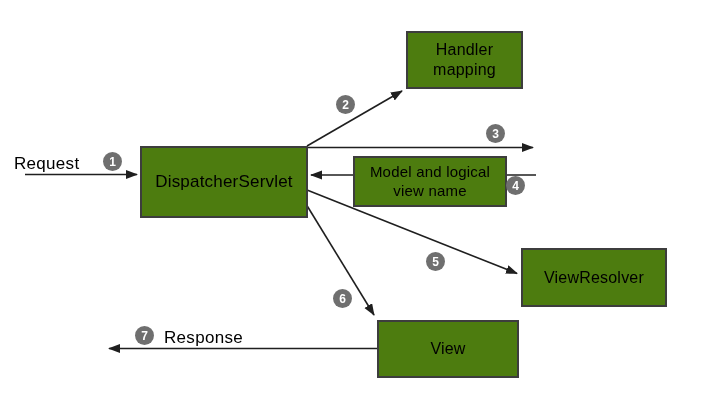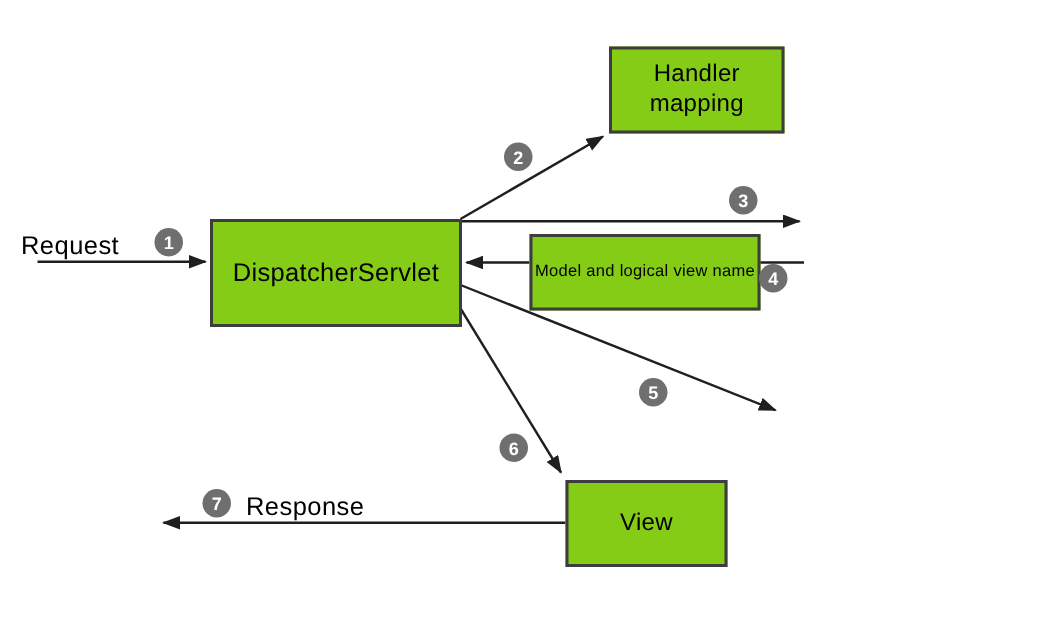--- a/index.html
+++ b/index.html
@@ -13,35 +13,35 @@
     overflow: hidden;
   }
   .wires {
     position: absolute;
     left: 0; top: 0;
     width: 709px; height: 411px;
   }
   .node {
     position: absolute;
     box-sizing: border-box;
-    background: #84cc16;
+    background: #4d7c0f;
     border: 2px solid #3d3d3d;
     display: flex;
     align-items: center;
     justify-content: center;
     text-align: center;
     line-height: 1.25;
     letter-spacing: 0.2px;
   }
   .node-dispatcher    { left: 140px; top: 146px; width: 168px; height: 72px; font-size: 17px; }
   .node-handler       { left: 406px; top:  31px; width: 117px; height: 58px; font-size: 16px; padding: 0 14px; }
   .node-controller    { left: 536px; top: 133px; width: 131px; height: 57px; font-size: 16px; }
-  .node-model         { left: 353px; top: 156px; width: 154px; height: 51px; font-size: 11px; z-index: 2; }
+  .node-model         { left: 353px; top: 156px; width: 154px; height: 51px; font-size: 15px; z-index: 2; }
   .node-viewresolver  { left: 521px; top: 248px; width: 146px; height: 59px; font-size: 16px; }
-  .node-view          { left: 377px; top: 320px; width: 108px; height: 58px; font-size: 16px; }
+  .node-view          { left: 377px; top: 320px; width: 142px; height: 58px; font-size: 16px; }
   .flow-label {
     position: absolute;
     font-size: 17px;
     letter-spacing: 0.3px;
   }
   .label-request  { left: 14px;  top: 154px; }
   .label-response { left: 164px; top: 328px; }
   .badge {
     position: absolute;
     width: 19px; height: 19px;
@@ -86,20 +86,23 @@
 
   <div class="node node-dispatcher">
     <span>DispatcherServlet</span>
   </div>
   <div class="node node-handler">
     <span>Handler mapping</span>
   </div>
   <div class="node node-model">
     <span>Model and logical view name</span>
   </div>
+  <div class="node node-viewresolver">
+    <span>ViewResolver</span>
+  </div>
   <div class="node node-view">
     <span>View</span>
   </div>
 
   <div class="flow-label label-response">Response</div>
   <div class="flow-label label-request">Request</div>
 
   <div class="badge badge-1">1</div>
   <div class="badge badge-2">2</div>
   <div class="badge badge-3">3</div>

